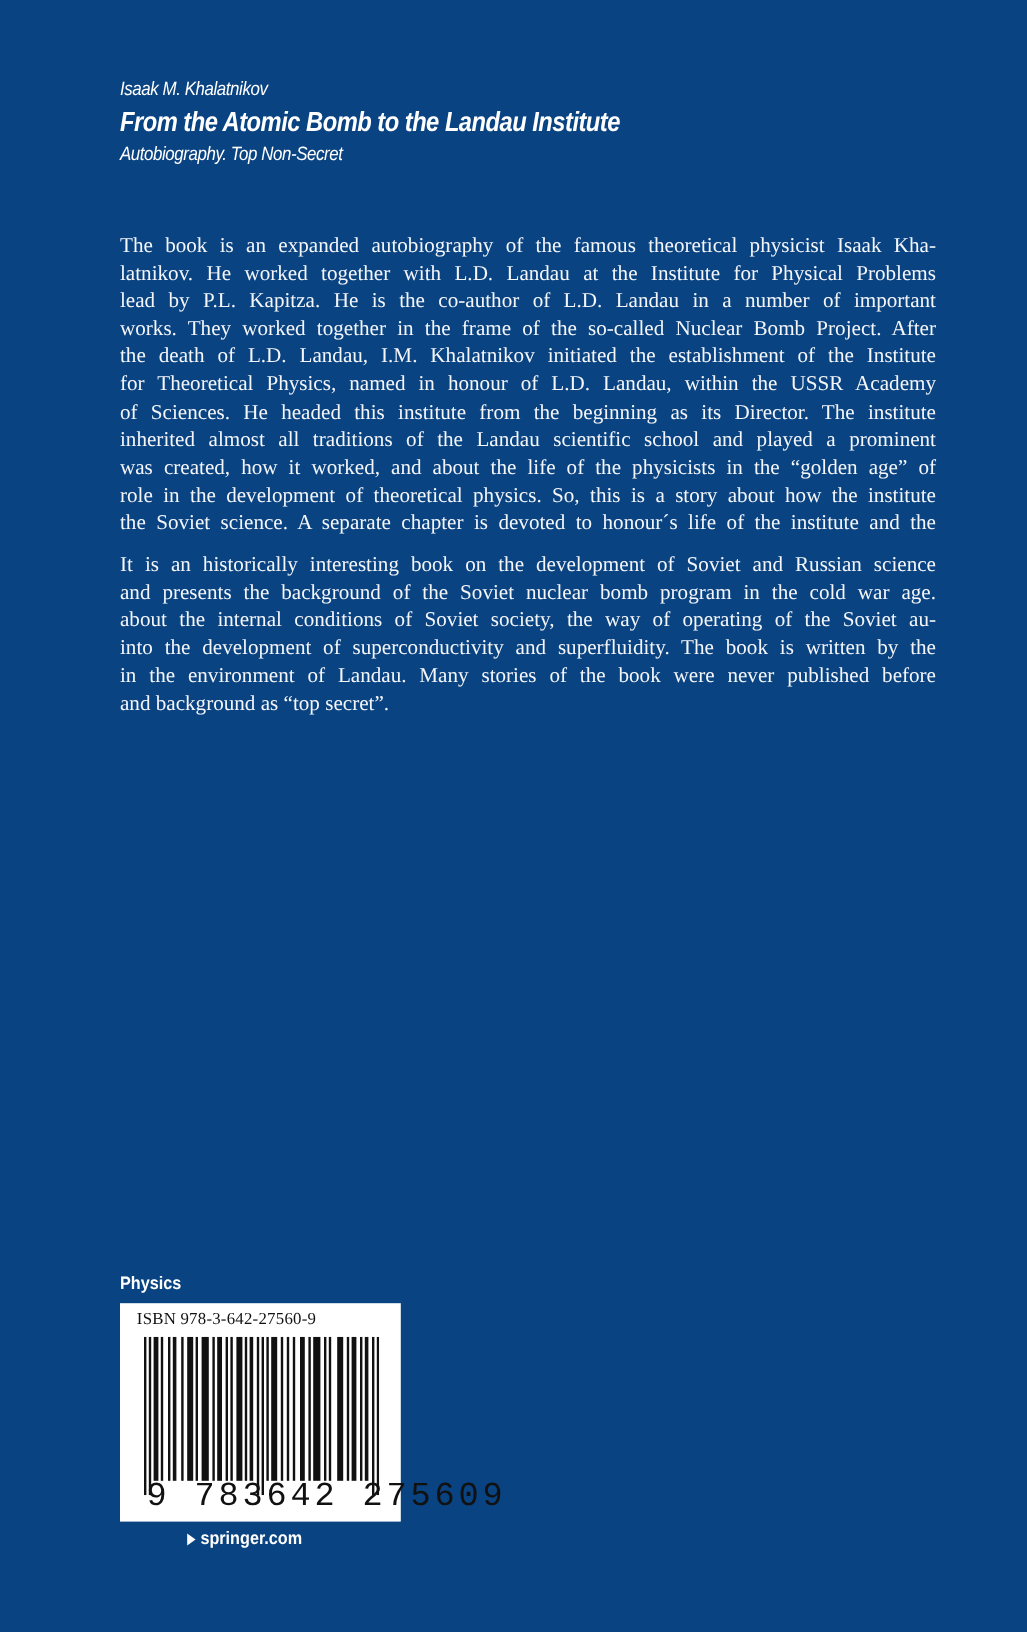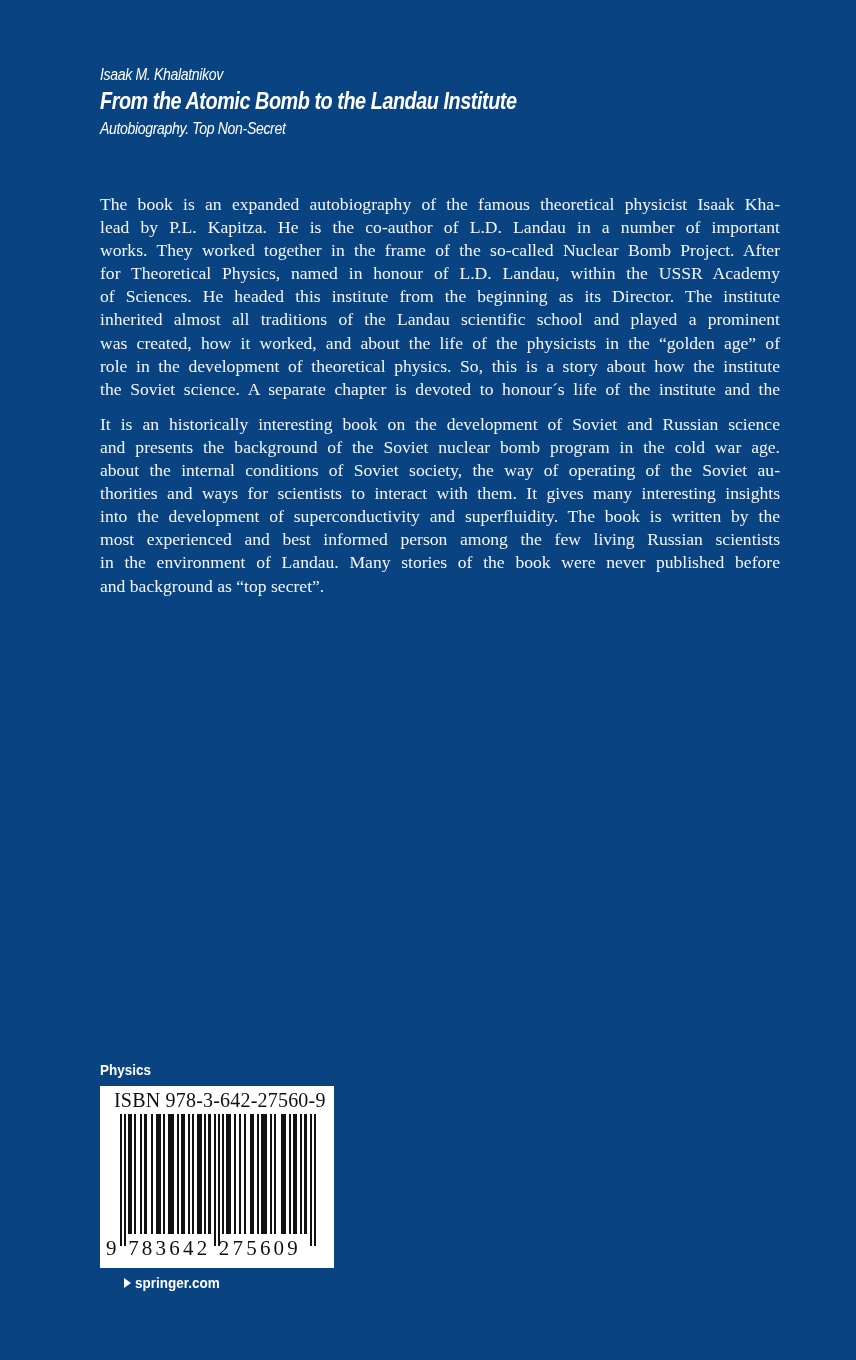--- a/index.html
+++ b/index.html
@@ -93,45 +93,45 @@
       height: 182px;
       background: #ffffff;
       color: #111111;
     }
     .isbn-label {
       position: absolute;
       left: 14px;
       top: 4px;
       width: 212px;
       font-family: "Liberation Serif", serif;
-      font-size: 20px;
+      font-size: 14px;
       line-height: 20px;
       letter-spacing: 0.2px;
       white-space: nowrap;
     }
     .bars {
       position: absolute;
       left: 20px;
       top: 28px;
       width: 196px;
       height: 132px;
     }
     .barcode-digits {
       position: absolute;
-      left: 6px;
+      left: 22px;
       top: 150px;
-      font-family: Liberation Serif, serif;
-      font-size: 21px;
+      font-family: Liberation Mono, monospace;
+      font-size: 28px;
       line-height: 24px;
       letter-spacing: 3.2px;
       white-space: pre;
     }
     .springer {
       position: absolute;
-      left: 84px;
+      left: 116px;
       top: 1273px;
       font-family: "Liberation Sans", sans-serif;
       font-weight: bold;
       font-size: 15px;
       line-height: 20px;
       display: flex;
       align-items: center;
       gap: 4px;
       padding-left: 40px;
     }
@@ -155,36 +155,36 @@
 
   <div class="header">
     <div class="author">Isaak M. Khalatnikov</div>
     <div class="title">From the Atomic Bomb to the Landau Institute</div>
     <div class="subtitle">Autobiography. Top Non-Secret</div>
   </div>
 
   <div class="body-text">
     <p class="para">
       <span class="line">The book is an expanded autobiography of the famous theoretical physicist Isaak Kha-</span>
+      <span class="line">latnikov. He worked together with L.D. Landau at the Institute for Physical Problems</span>
       <span class="line">lead by P.L. Kapitza. He is the co-author of L.D. Landau in a number of important</span>
       <span class="line">works. They worked together in the frame of the so-called Nuclear Bomb Project. After</span>
+      <span class="line">the death of L.D. Landau, I.M. Khalatnikov initiated the establishment of the Institute</span>
       <span class="line">for Theoretical Physics, named in honour of L.D. Landau, within the USSR Academy</span>
       <span class="line">of Sciences. He headed this institute from the beginning as its Director. The institute</span>
       <span class="line">inherited almost all traditions of the Landau scientific school and played a prominent</span>
       <span class="line">was created, how it worked, and about the life of the physicists in the “golden age” of</span>
       <span class="line">role in the development of theoretical physics. So, this is a story about how the institute</span>
       <span class="line">the Soviet science. A separate chapter is devoted to honour´s life of the institute and the</span>
     </p>
     <p class="para">
       <span class="line">It is an historically interesting book on the development of Soviet and Russian science</span>
       <span class="line">and presents the background of the Soviet nuclear bomb program in the cold war age.</span>
       <span class="line">about the internal conditions of Soviet society, the way of operating of the Soviet au-</span>
-      <span class="line">thorities and ways for scientists to interact with them. It gives many interesting insights</span>
       <span class="line">into the development of superconductivity and superfluidity. The book is written by the</span>
-      <span class="line">most experienced and best informed person among the few living Russian scientists</span>
       <span class="line">in the environment of Landau. Many stories of the book were never published before</span>
       <span class="line last">and background as “top secret”.</span>
     </p>
   </div>
 
   <div class="category">Physics</div>
 
   <div class="barcode-box">
     <div class="isbn-label">ISBN 978-3-642-27560-9</div>
     <svg class="bars" viewBox="0 0 196 132" preserveAspectRatio="none">

